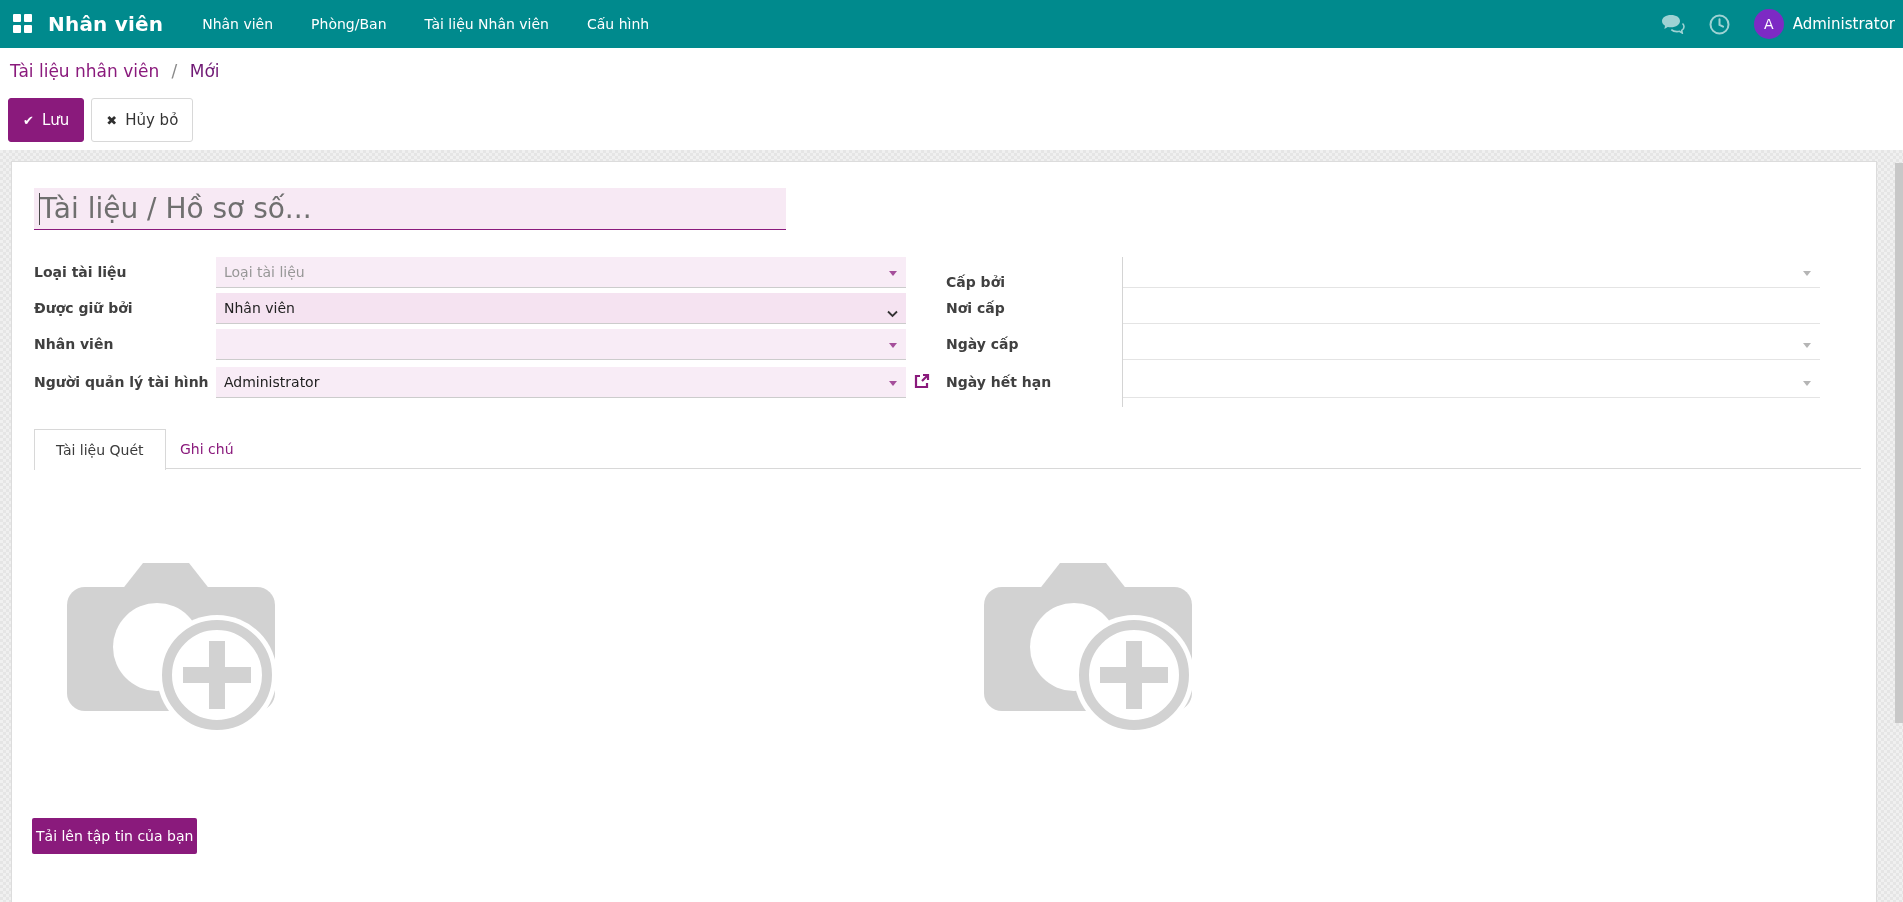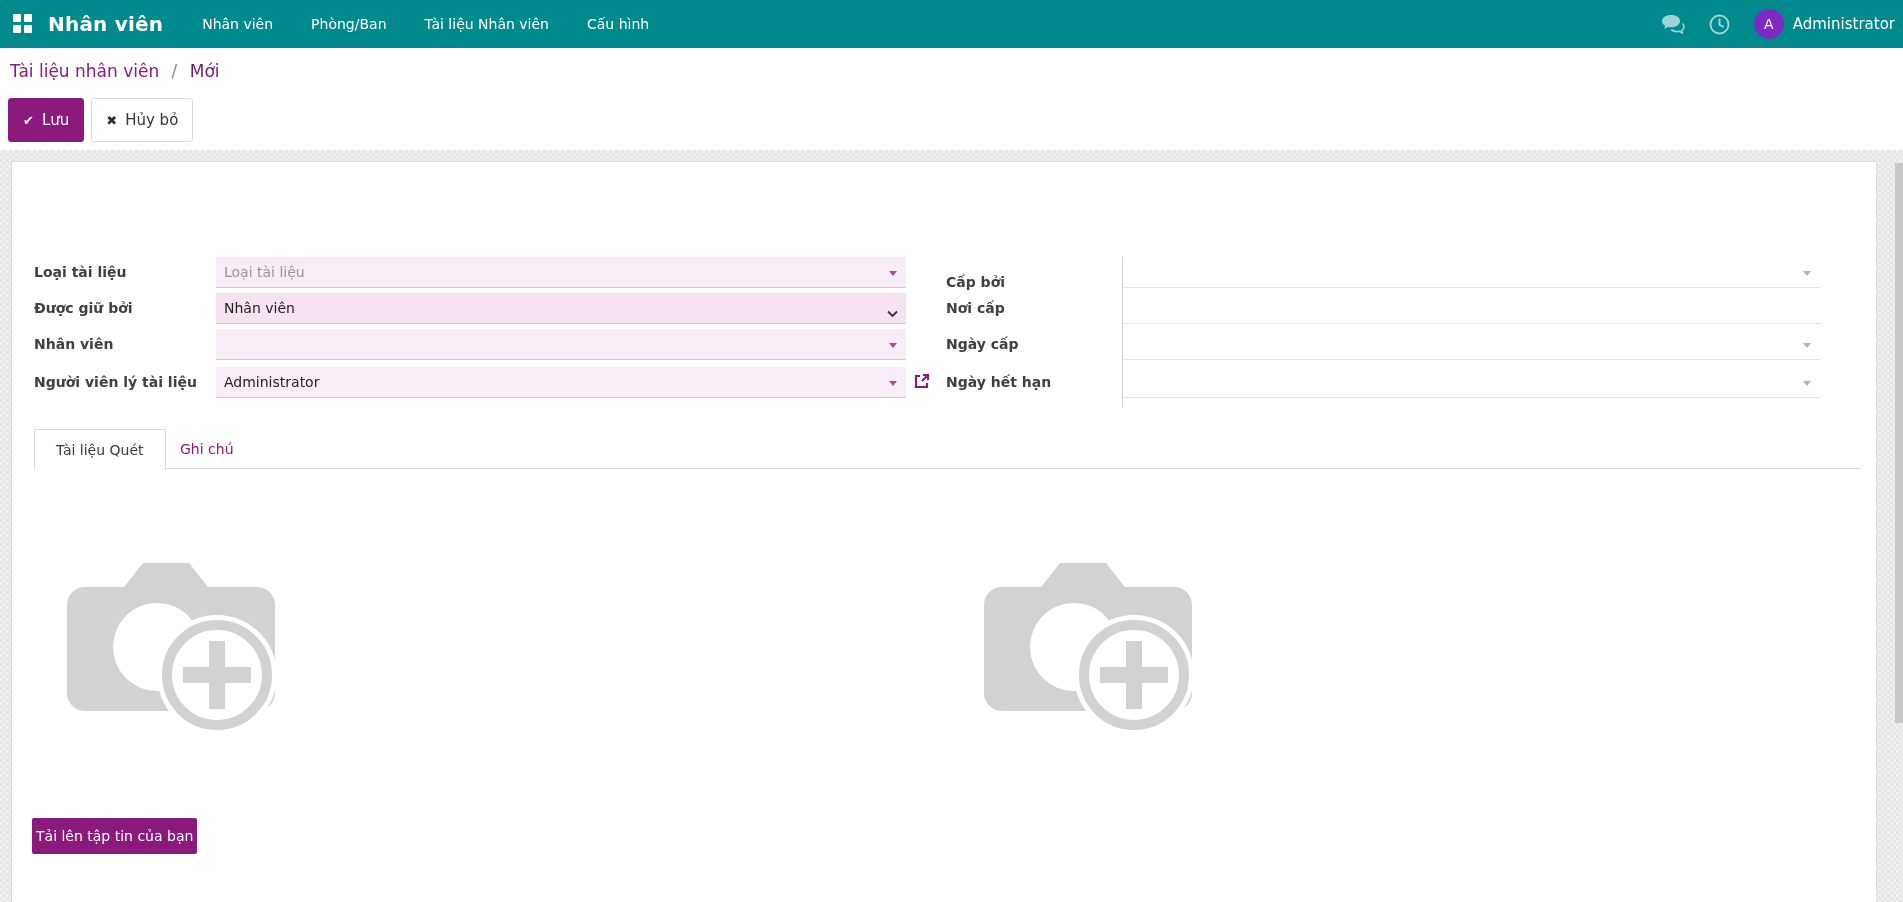--- a/index.html
+++ b/index.html
@@ -144,25 +144,29 @@
     <button class="btn btn-secondary">
       <span class="glyph-x">✖</span>
       <span>Hủy bỏ</span>
     </button>
   </div>
 </div>
 
 <div class="main">
   <div class="sheet">
 
+    <div class="title-wrap">
+      <input class="title-input" value="" placeholder="Tài liệu / Hồ sơ số..." style="">
+      <div class="text-cursor"></div>
+    </div>
 
     <div class="flabel" style="left:22px; top:95px;">Loại tài liệu</div>
     <div class="flabel" style="left:22px; top:131px;">Được giữ bởi</div>
     <div class="flabel" style="left:22px; top:167px;">Nhân viên</div>
-    <div class="flabel" style="left:22px; top:205px;">Người viên lý tài liệu</div>
+    <div class="flabel" style="left:22px; top:205px;">Người quản lý tài hình</div>
 
     <div class="fbox" style="top:95px;">
       <input value="" placeholder="Loại tài liệu" style="">
       <span class="caret"></span>
     </div>
 
     <div class="fbox fbox-select" style="top:131px;">
       <div class="fval">Nhân viên</div>
       <span class="sel-chevron">
         <svg width="11" height="8" viewBox="0 0 11 8">

